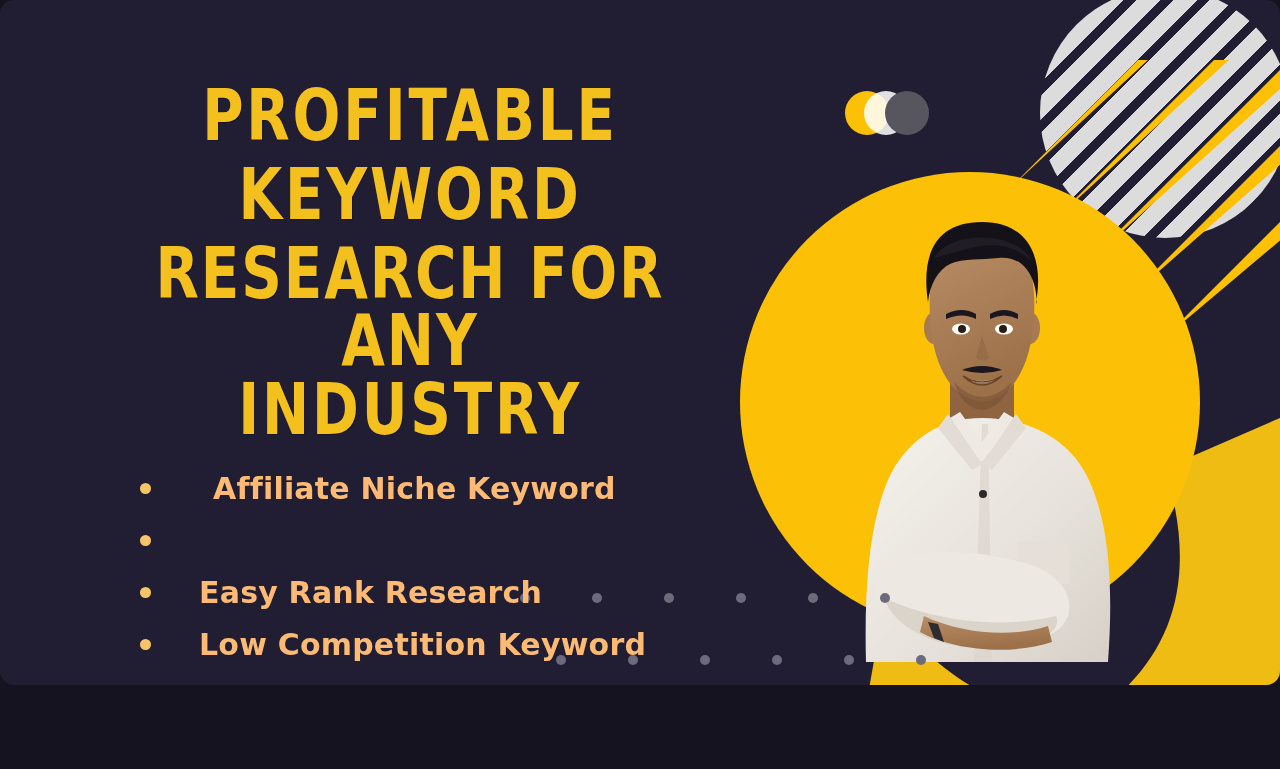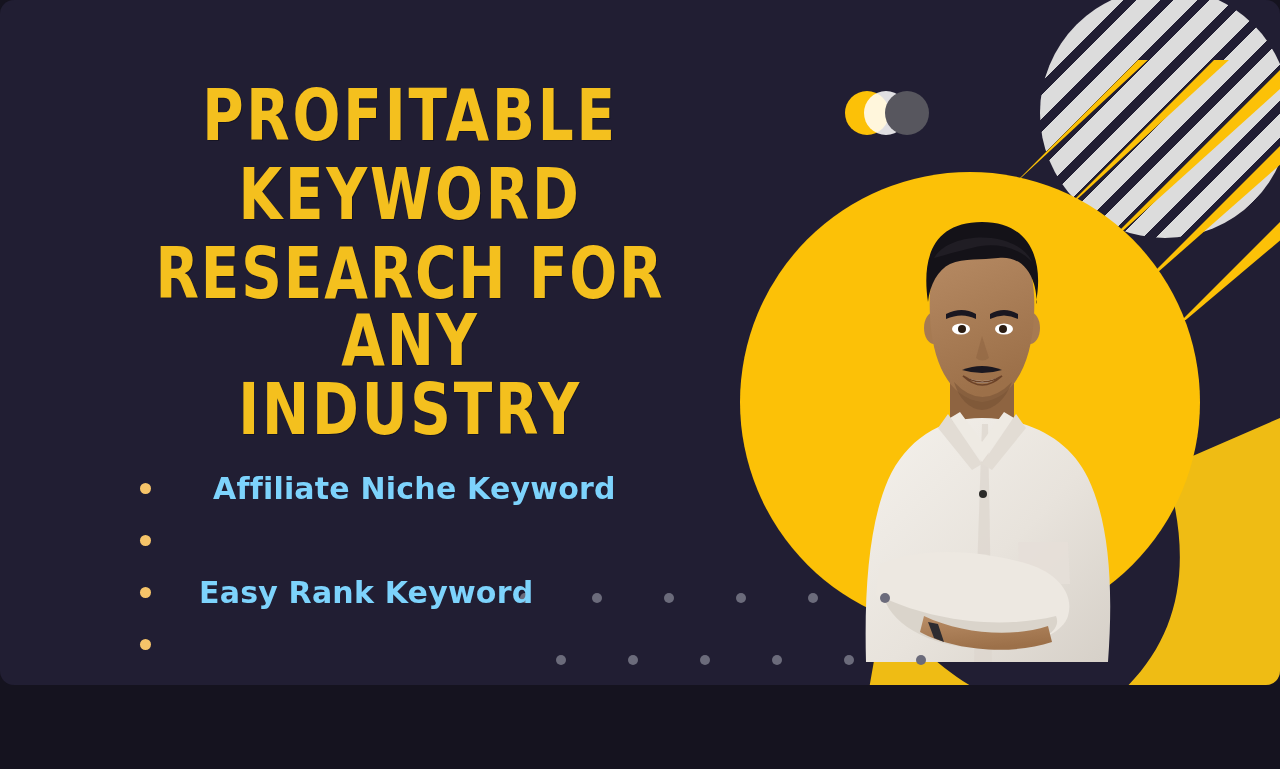--- a/index.html
+++ b/index.html
@@ -152,21 +152,21 @@
     z-index: 6;
     list-style: none;
     margin: 0;
     padding: 0;
   }
   .bullets li {
     position: relative;
     display: flex;
     align-items: center;
     height: 52px;
-    color: #7dd3fc;
+    color: #fdba74;
     font-family: "DejaVu Sans", sans-serif;
     font-weight: 700;
     font-size: 30px;
     letter-spacing: 0.2px;
     white-space: nowrap;
   }
   .bullets .bdot {
     flex: 0 0 auto;
     width: 11px;
     height: 11px;
@@ -333,20 +333,21 @@
   <ul class="bullets" id="bullet-list">
       <li class="indented">
         <span class="bdot"></span>
         <span class="btext">Affiliate Niche Keyword</span>
       </li>
       <li>
         <span class="bdot"></span>
       </li>
       <li>
         <span class="bdot"></span>
-        <span class="btext">Easy Rank Keyword</span>
+        <span class="btext">Easy Rank Research</span>
       </li>
       <li>
         <span class="bdot"></span>
+        <span class="btext">Low Competition Keyword</span>
       </li>
     </ul>
 
 </div>
 
 </body></html>

